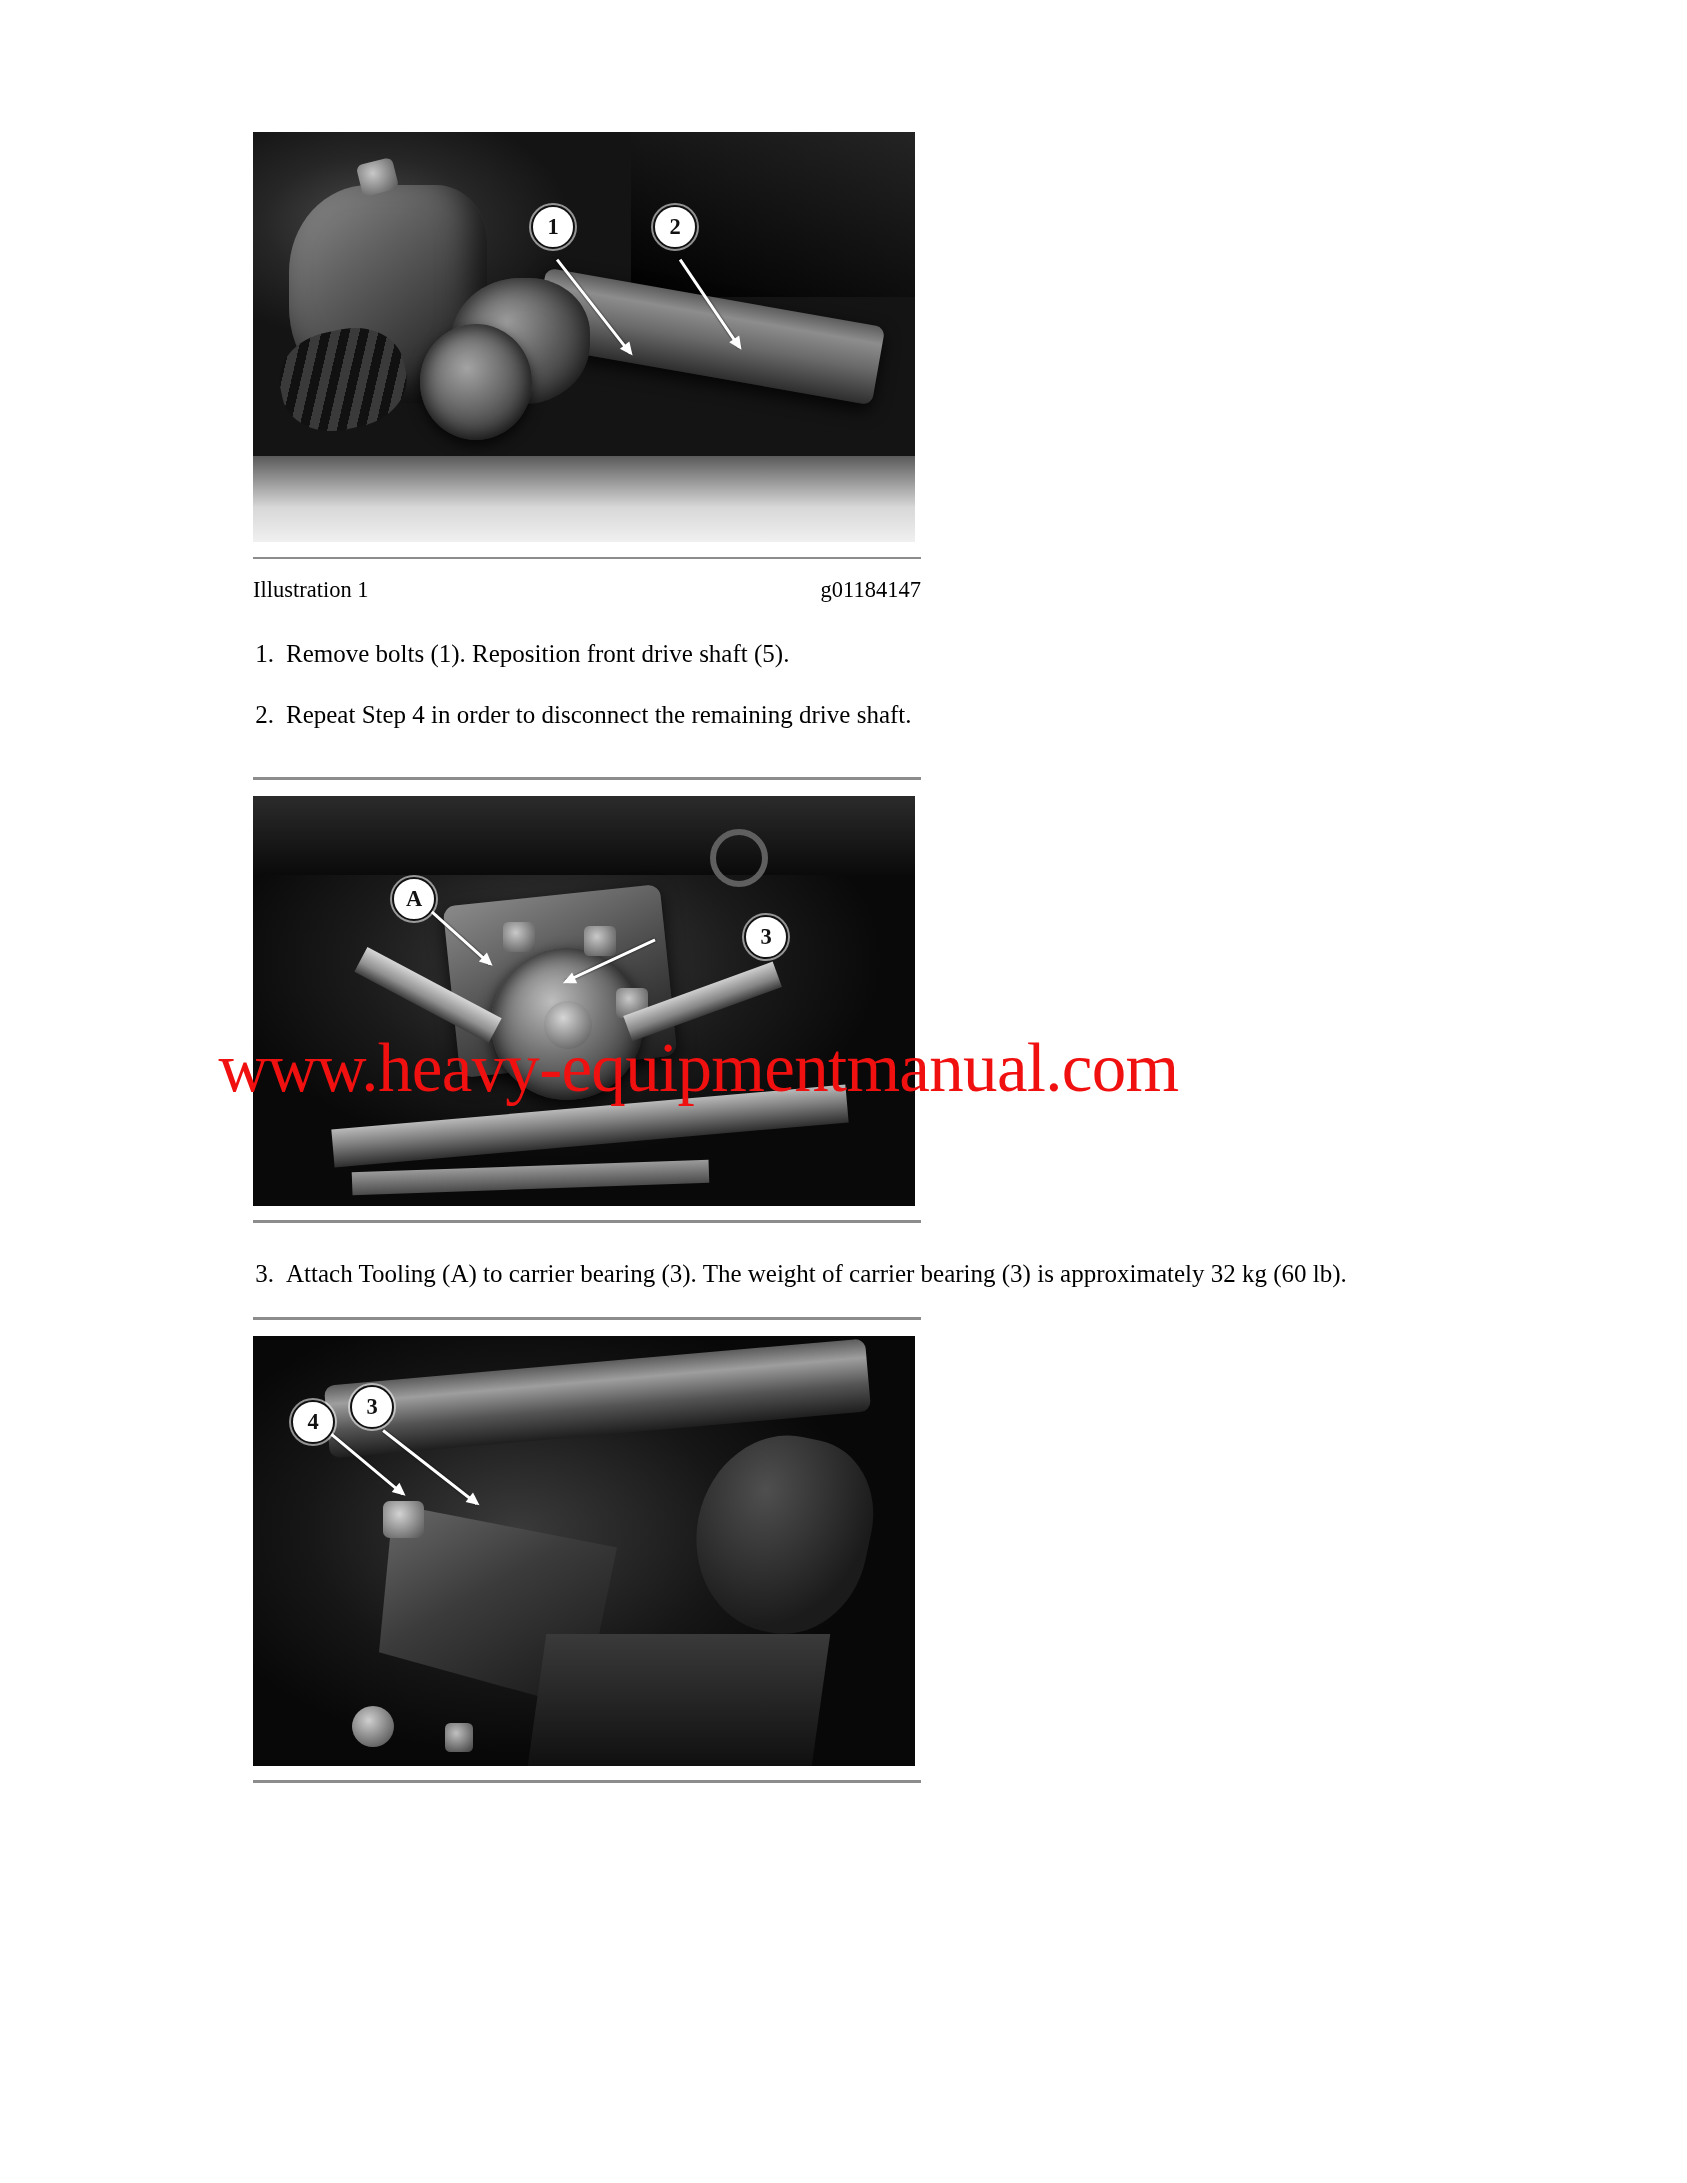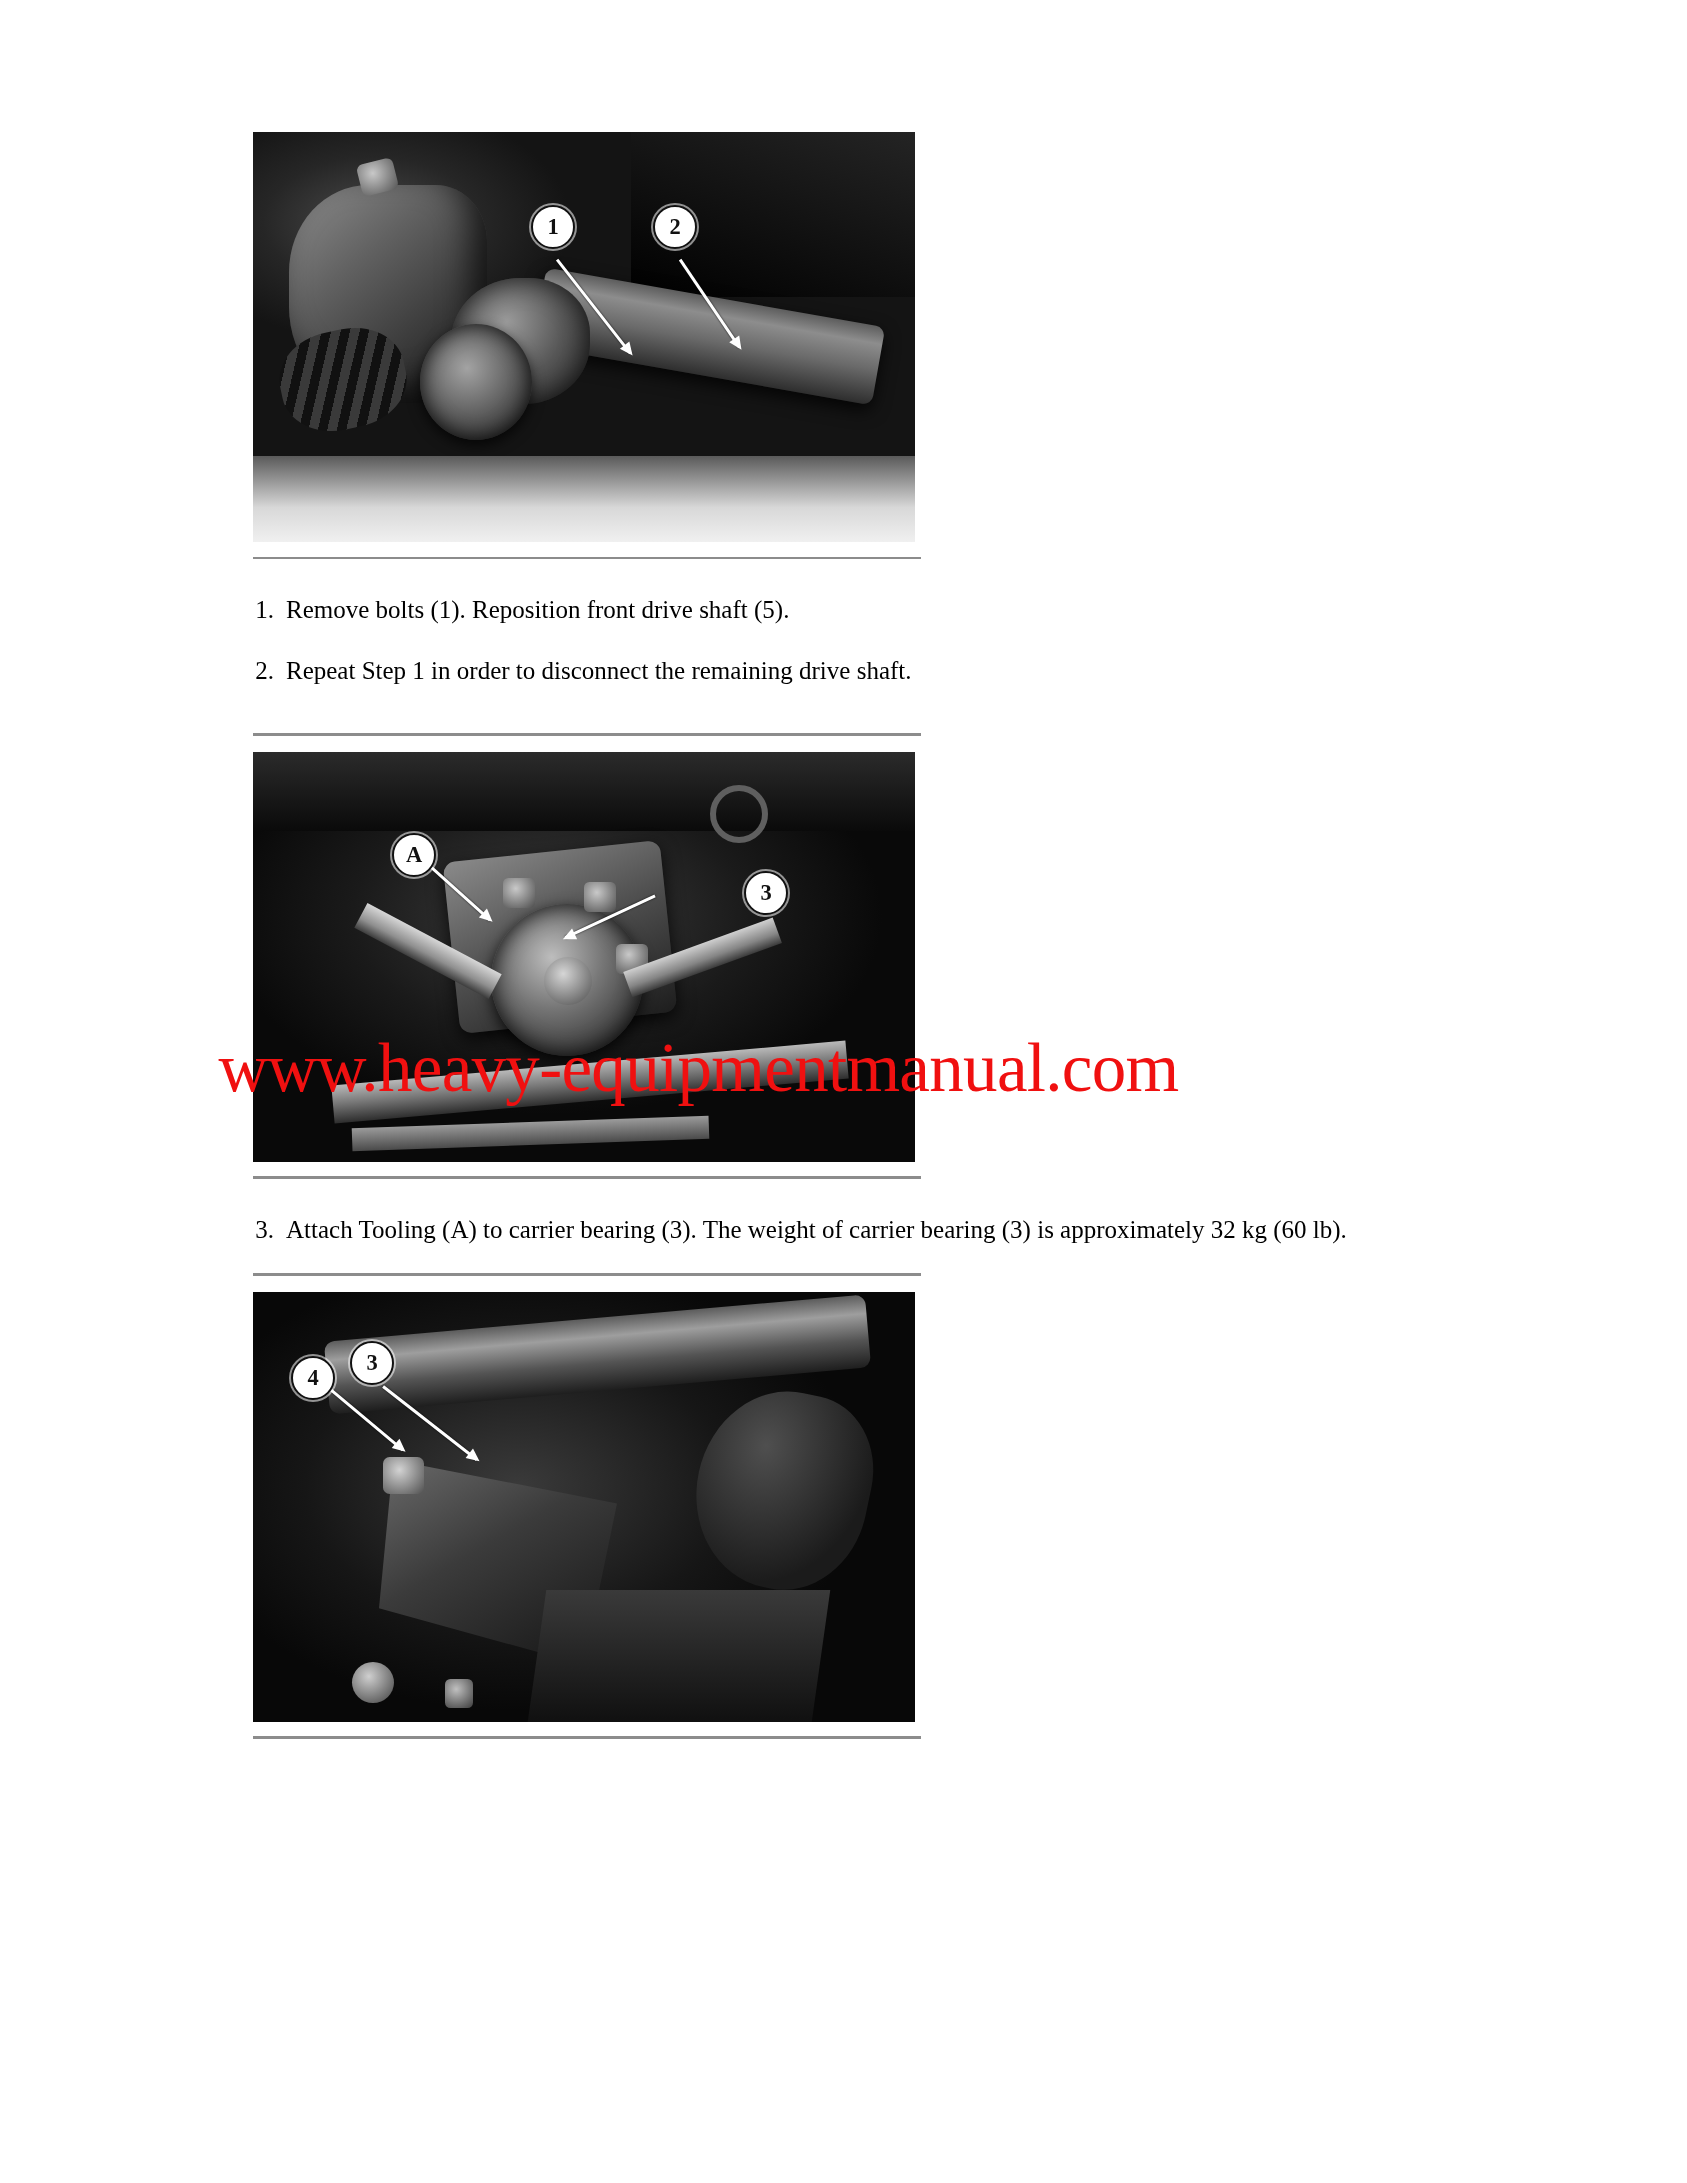--- a/index.html
+++ b/index.html
@@ -362,30 +362,34 @@
 
         <div class="leader" style="left:304px; top:126px; width:119px; transform:rotate(52deg);"></div>
         <div class="leader" style="left:427px; top:126px; width:106px; transform:rotate(56deg);"></div>
 
         <div class="callout" style="left:278px; top:73px;">1</div>
         <div class="callout" style="left:400px; top:73px;">2</div>
       </div>
 
       <div class="fig-rule"></div>
 
+      <div class="fig-caption">
+        <span>Illustration 1</span>
+        <span>g01184147</span>
+      </div>
     </div>
 
     <div class="steps">
       <div class="step">
         <div class="step-num">1.</div>
         <div class="step-text">Remove bolts (1). Reposition front drive shaft (5).</div>
       </div>
       <div class="step">
         <div class="step-num">2.</div>
-        <div class="step-text">Repeat Step 1 in order to disconnect the remaining drive shaft.</div>
+        <div class="step-text">Repeat Step 4 in order to disconnect the remaining drive shaft.</div>
       </div>
     </div>
 
     <div class="gap-sm"></div>
 
     <div class="figure">
       <div class="fig-rule" style="margin-top:0;"></div>
       <div class="fig-image photo2" style="margin-top:16px;">
         <div class="p2-top-beam"></div>
         <div class="p2-ring"></div>

